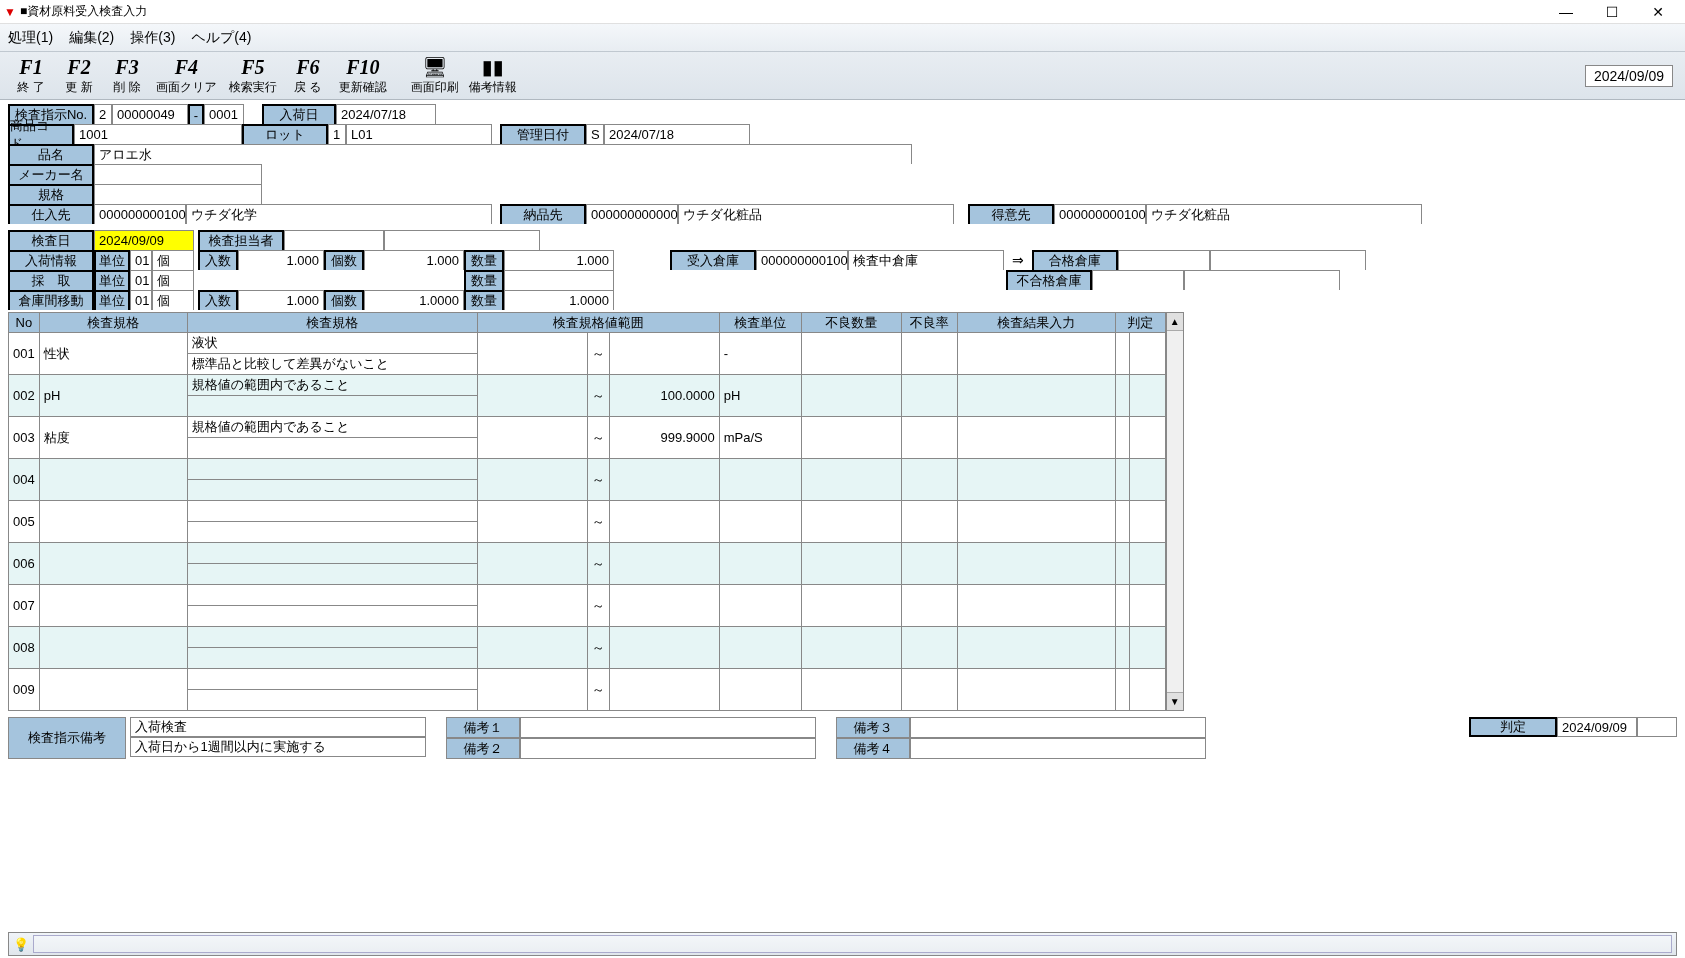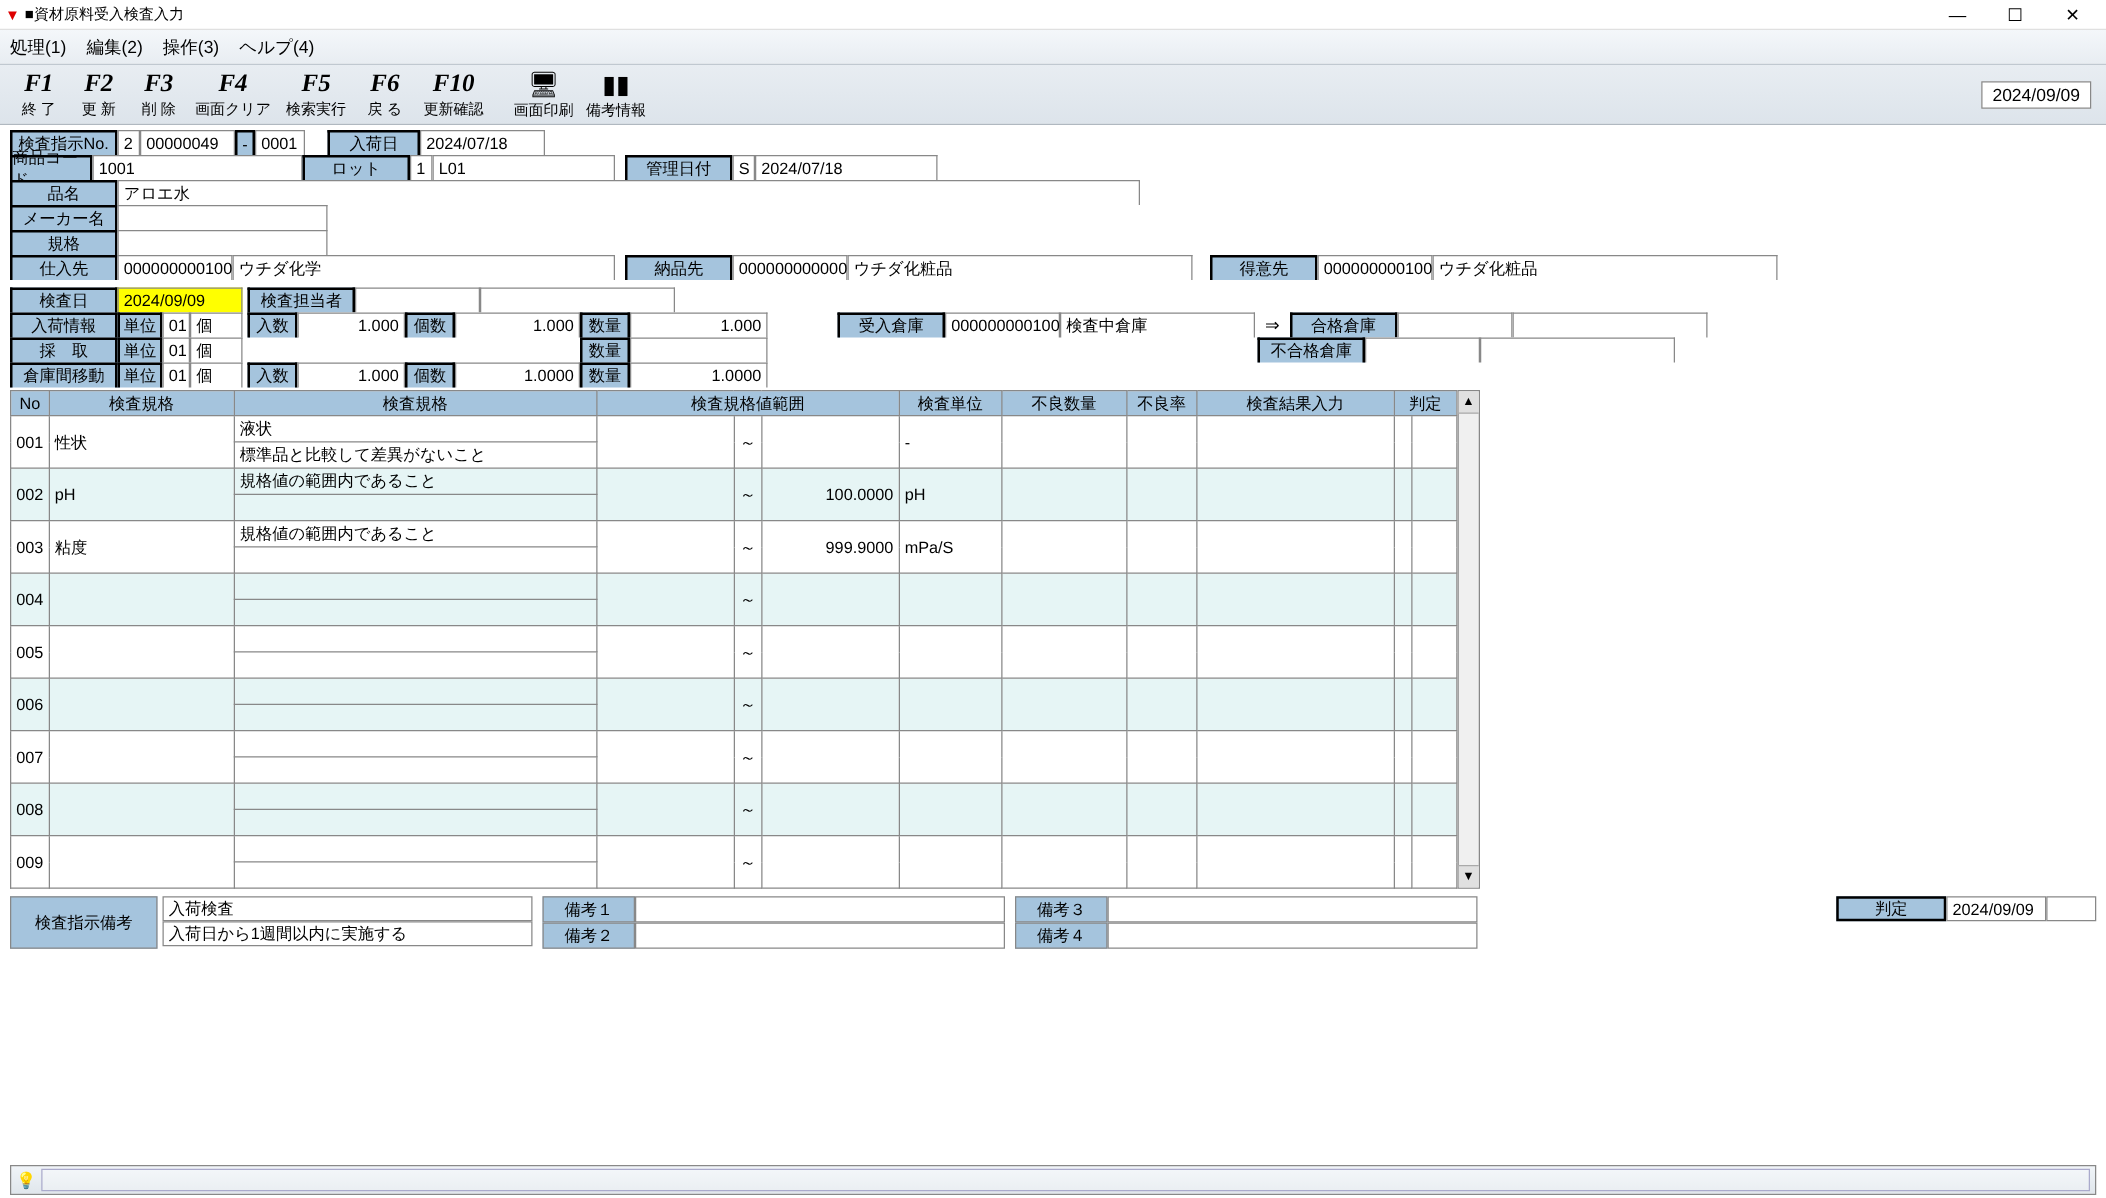--- a/index.html
+++ b/index.html
@@ -47,21 +47,21 @@
   .grid tr.plain td { background: #fff; }
   
   .scrollbar { width: 18px; background: #f0f0f0; border: 1px solid #888; position: relative; }
   .scrollbar .arrow-up, .scrollbar .arrow-down { height: 18px; display: flex; align-items: center; justify-content: center; font-size: 10px; background: #e0e0e0; border-bottom: 1px solid #aaa; }
   .scrollbar .arrow-down { position: absolute; bottom: 0; width: 100%; border-top: 1px solid #aaa; border-bottom: none; }
   
   .footer-remarks { display: flex; gap: 4px; margin-top: 6px; align-items: flex-start; }
   .footer-remarks .remark-lbl { background: #a5c4dd; border: 1px solid #888; width: 118px; height: 42px; display: flex; align-items: center; justify-content: center; }
   .footer-remarks .remark-vals { display: flex; flex-direction: column; }
   .footer-remarks .remark-vals .val { width: 296px; }
-  .footer-remarks .bikou-group { display: flex; flex-direction: column; margin-left: 4px; }
+  .footer-remarks .bikou-group { display: flex; flex-direction: column; margin-left: 16px; }
   .footer-remarks .bikou-row { display: flex; }
   .footer-remarks .bikou-lbl { background: #a5c4dd; border: 1px solid #888; width: 74px; height: 21px; display: flex; align-items: center; justify-content: center; }
   .footer-remarks .bikou-val { border: 1px solid #888; width: 296px; height: 21px; }
   
   .judge-box { display: flex; margin-left: auto; align-items: flex-end; }
   .judge-box .lbl { width: 88px; }
   .judge-box .val { width: 80px; }
   .judge-box .val.small { width: 40px; }
   
   .statusbar { position: fixed; bottom: 2px; left: 8px; right: 8px; height: 24px; border: 1px solid #888; background: linear-gradient(#f0f4f8, #e0e6ec); display: flex; align-items: center; padding: 0 4px; }

